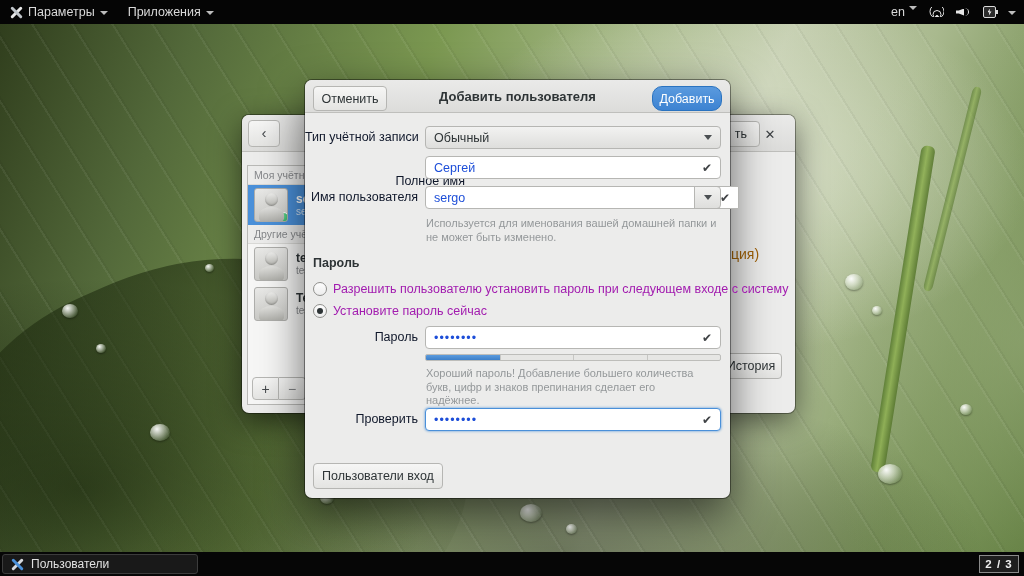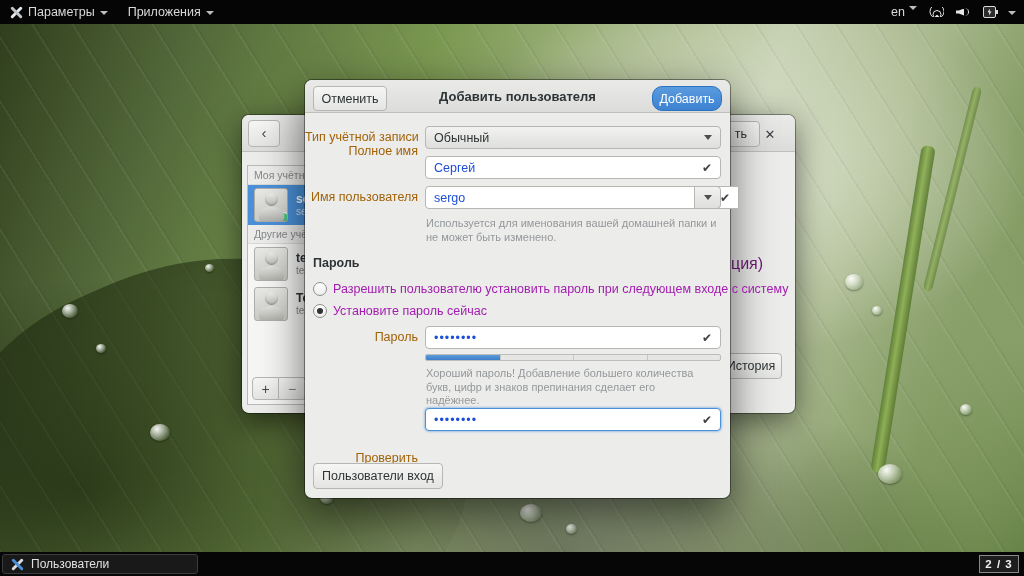--- a/index.html
+++ b/index.html
@@ -54,21 +54,21 @@
   
   .gtk-window { position:absolute; background:#ececeb; border-radius:7px; box-shadow:0 8px 30px rgba(0,0,0,.55), 0 0 0 1px rgba(0,0,0,.35); }
   .titlebar { position:absolute; left:0; top:0; right:0; height:34px; background:linear-gradient(#eaeae9,#dcdcda); border-bottom:1px solid #bfbfbc; border-radius:7px 7px 0 0; }
   .btn { display:flex; align-items:center; justify-content:center; background:linear-gradient(#f6f6f5,#e4e4e2); border:1px solid #b6b6b3; border-radius:4px; color:#2e3436; font-size:12.5px; cursor:default; }
   .btn.blue { background:linear-gradient(#5a9ade,#3d83d2); border-color:#2a73c0; color:#fff; }
   .entry { position:absolute; background:#fff; border:1px solid #b6b6b3; border-radius:4px; font-size:12.5px; color:#1d4ed8; display:flex; align-items:center; padding:0 8px; }
   .entry .val { flex:1; white-space:nowrap; overflow:hidden; }
   .entry.focused { border-color:#4a90d9; box-shadow:0 0 2px 1px rgba(74,144,217,.45); }
   .check-icon { color:#3f4245; font-size:12px; margin-left:6px; }
   .check-icon::before { content:"✔"; }
-  .field-label { position:absolute; left:0; width:113px; text-align:right; color:#a16207; font-size:12.5px; line-height:23px; white-space:nowrap; }
+  .field-label { position:absolute; left:0; width:113px; text-align:right; color:#0f172a; font-size:12.5px; line-height:23px; white-space:nowrap; }
   .hint { position:absolute; color:#94989a; font-size:11px; line-height:13.5px; }
   .radio { position:absolute; width:14px; height:14px; border:1px solid #8f8f8c; border-radius:50%; background:linear-gradient(#fdfdfd,#ededed); }
   .radio.sel::after { content:""; position:absolute; left:3px; top:3px; width:6px; height:6px; border-radius:50%; background:#2e3436; }
   .radio-label { position:absolute; font-size:12.5px; color:#a21caf; line-height:15px; white-space:nowrap; }
   .arrow-down { width:0; height:0; border-left:4px solid transparent; border-right:4px solid transparent; border-top:5px solid #4b4f52; }
 
   
   #users-window { left:242px; top:91px; width:553px; height:298px; }
   #users-window .titlebar { height:37px; }
   .back-btn { position:absolute; left:6px; top:5px; width:32px; height:27px; font-size:15px; color:#44484b; }
@@ -87,21 +87,21 @@
   .presence { position:absolute; right:-2px; bottom:-2px; width:11px; height:11px; border-radius:50%; background:radial-gradient(circle at 35% 30%, #6fe09a, #26a65b); border:1.5px solid #fff; }
   .user-name { font-size:12px; font-weight:bold; color:#2e3436; line-height:13px; white-space:nowrap; }
   .user-sub { font-size:10px; color:#85878a; line-height:12px; white-space:nowrap; }
   .user-row.sel .user-name { color:#fff; }
   .user-row.sel .user-sub { color:rgba(255,255,255,.75); }
   .pm-btns { position:absolute; left:10px; top:262px; display:flex; }
   .pm { width:27px; height:23px; font-size:14px; color:#44484b; border-radius:0; }
   .pm:first-child { border-radius:4px 0 0 4px; }
   .pm:last-child { border-radius:0 4px 4px 0; border-left:none; color:#7b7e80; }
 
-  .admin-partial { position:absolute; left:489px; top:140px; font-size:16px; color:#701a75; white-space:nowrap; }
+  .admin-partial { position:absolute; left:489px; top:131px; font-size:14px; color:#a16207; white-space:nowrap; }
   .history-btn { position:absolute; left:478px; top:238px; width:62px; height:26px; overflow:hidden; font-size:12.5px; }
 
   
   #add-dialog { left:305px; top:56px; width:425px; height:418px; box-shadow:0 14px 44px rgba(0,0,0,.6), 0 0 0 1px rgba(0,0,0,.4); }
   #add-dialog .titlebar { height:33px; }
   .dlg-title { position:absolute; left:0; right:0; top:0; height:33px; display:flex; align-items:center; justify-content:center; font-size:13px; font-weight:bold; color:#2e3436; }
   .cancel-btn { position:absolute; left:8px; top:6px; width:74px; height:25px; z-index:2; }
   .add-btn { position:absolute; right:8px; top:6px; width:70px; height:25px; z-index:2;border-radius:10px; }
 
   .combo { position:absolute; left:120px; width:296px; height:23px; background:linear-gradient(#f2f2f1,#dededc); border:1px solid #b6b6b3; border-radius:4px; display:flex; align-items:center; padding:0 8px; font-size:12.5px; color:#2e3436; }
@@ -219,21 +219,21 @@
       <div class="btn blue add-btn">
           <span>Добавить</span>
         </div>
 
       <div class="field-label" style="top:46px;">Тип учётной записи</div>
       <div class="combo" style="top:46px;">
         <span class="val">Обычный</span>
         <span class="arrow-down"></span>
       </div>
 
-      <div class="field-label" style="top:60px;">Полное имя</div>
+      <div class="field-label" style="top:90px;margin-left:47px;">Полное имя</div>
       <div class="entry" style="left:120px;top:76px;width:296px;height:23px;">
         <span class="val">Сергей</span>
         <span class="check-icon"></span>
       </div>
 
       <div class="field-label" style="top:106px;">Имя пользователя</div>
       <div class="entry" style="left:120px;top:106px;width:314px;height:23px;border-radius:4px 0 0 4px;">
         <span class="val">sergo</span>
         <span class="check-icon"></span>
       </div>
@@ -256,21 +256,21 @@
         <span class="check-icon"></span>
       </div>
       <div class="strength" style="top:274px;">
         <div class="fill" style="width: 25%;"></div>
         <span class="tick" style="left:25%;"></span>
         <span class="tick" style="left:50%;"></span>
         <span class="tick" style="left:75%;"></span>
       </div>
       <div class="hint" style="left:121px;top:287px;width:280px;">Хороший пароль! Добавление большего количества букв, цифр и знаков препинания сделает его надёжнее.</div>
 
-      <div class="field-label" style="top:328px;margin-top:39px;">Проверить</div>
+      <div class="field-label" style="top:328px;">Проверить</div>
       <div class="entry focused" style="left:120px;top:328px;width:296px;height:23px;">
         <span class="val" style="letter-spacing:1px;">••••••••</span>
         <span class="check-icon"></span>
       </div>
 
       <div class="btn" style="position:absolute;left:8px;top:383px;width:130px;height:26px;">
         <span>Пользователи вход</span>
       </div>
     </div>
   </div>

